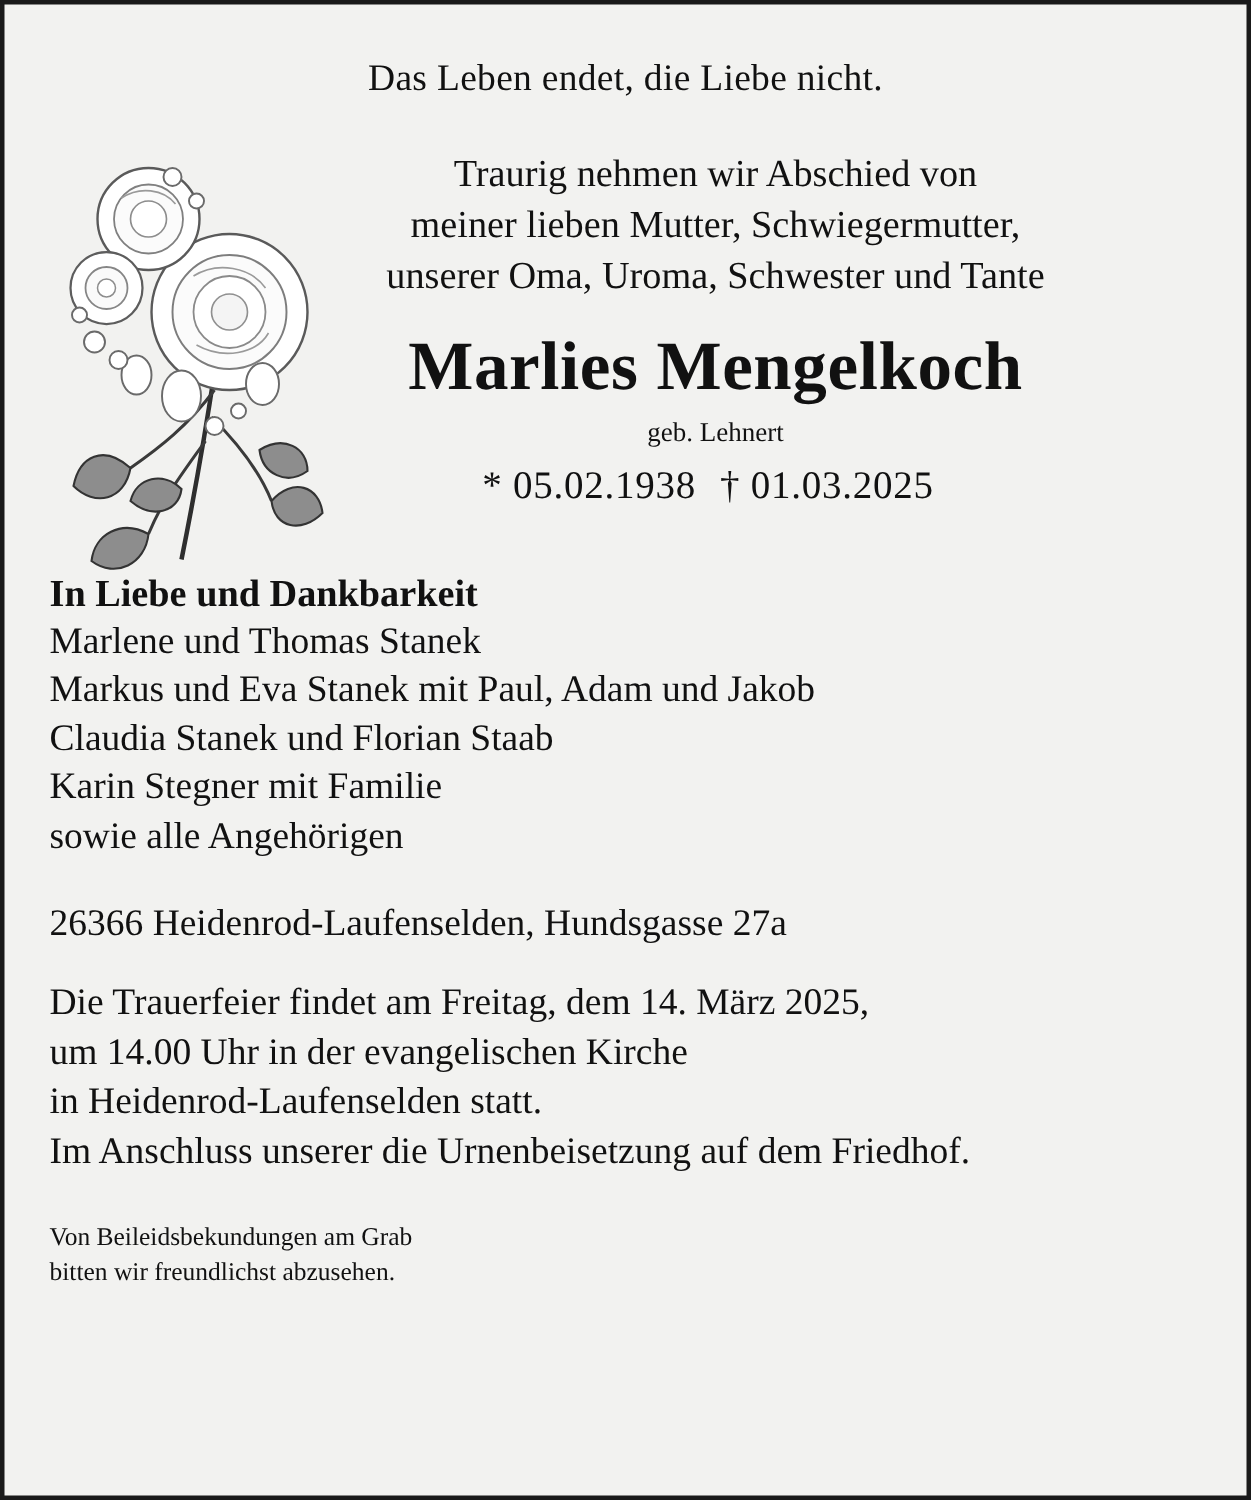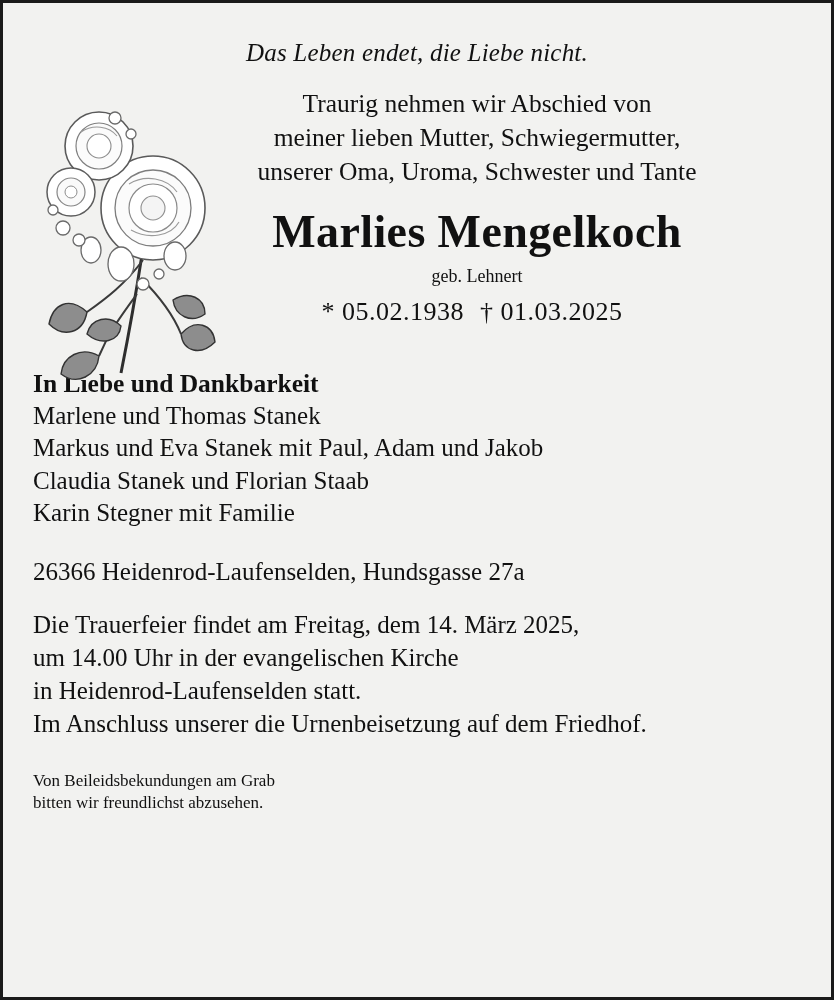--- a/index.html
+++ b/index.html
@@ -18,30 +18,29 @@
     position: relative;
     box-sizing: border-box;
     width: 834px;
     height: 1000px;
     background: #f2f2f0;
     border: 3px solid #1a1a1a;
     padding: 22px 30px 10px 30px;
   }
   .motto {
     text-align: center;
-    font-style: italic;
     font-size: 25px;
     letter-spacing: 0.2px;
     margin: 14px 0 0 0;
   }
   .intro {
     text-align: center;
     font-size: 25.5px;
     line-height: 1.33;
-    margin: 20px 0 0 0;
+    margin: 32px 0 0 0;
     padding-left: 120px;
   }
   .intro div { white-space: nowrap; }
   .deceased-name {
     text-align: center;
     font-weight: bold;
     font-size: 46px;
     letter-spacing: 0.4px;
     margin: 16px 0 0 0;
     padding-left: 120px;
@@ -168,20 +167,21 @@
   <div class="dates">
     <span>* 05.02.1938</span><span class="sep"></span><span>† 01.03.2025</span>
   </div>
 
   <div class="block mourners">
     <div class="lead line">In Liebe und Dankbarkeit</div>
     <div class="line">Marlene und Thomas Stanek</div>
     <div class="line">Markus und Eva Stanek mit Paul, Adam und Jakob</div>
     <div class="line">Claudia Stanek und Florian Staab</div>
     <div class="line">Karin Stegner mit Familie</div>
+    <div class="line">sowie alle Angehörigen</div>
   </div>
 
   <div class="address line">26366 Heidenrod-Laufenselden, Hundsgasse 27a</div>
 
   <div class="ceremony">
     <div class="line">Die Trauerfeier findet am Freitag, dem 14. März 2025,</div>
     <div class="line">um 14.00 Uhr in der evangelischen Kirche</div>
     <div class="line">in Heidenrod-Laufenselden statt.</div>
     <div class="line">Im Anschluss unserer die Urnenbeisetzung auf dem Friedhof.</div>
   </div>

